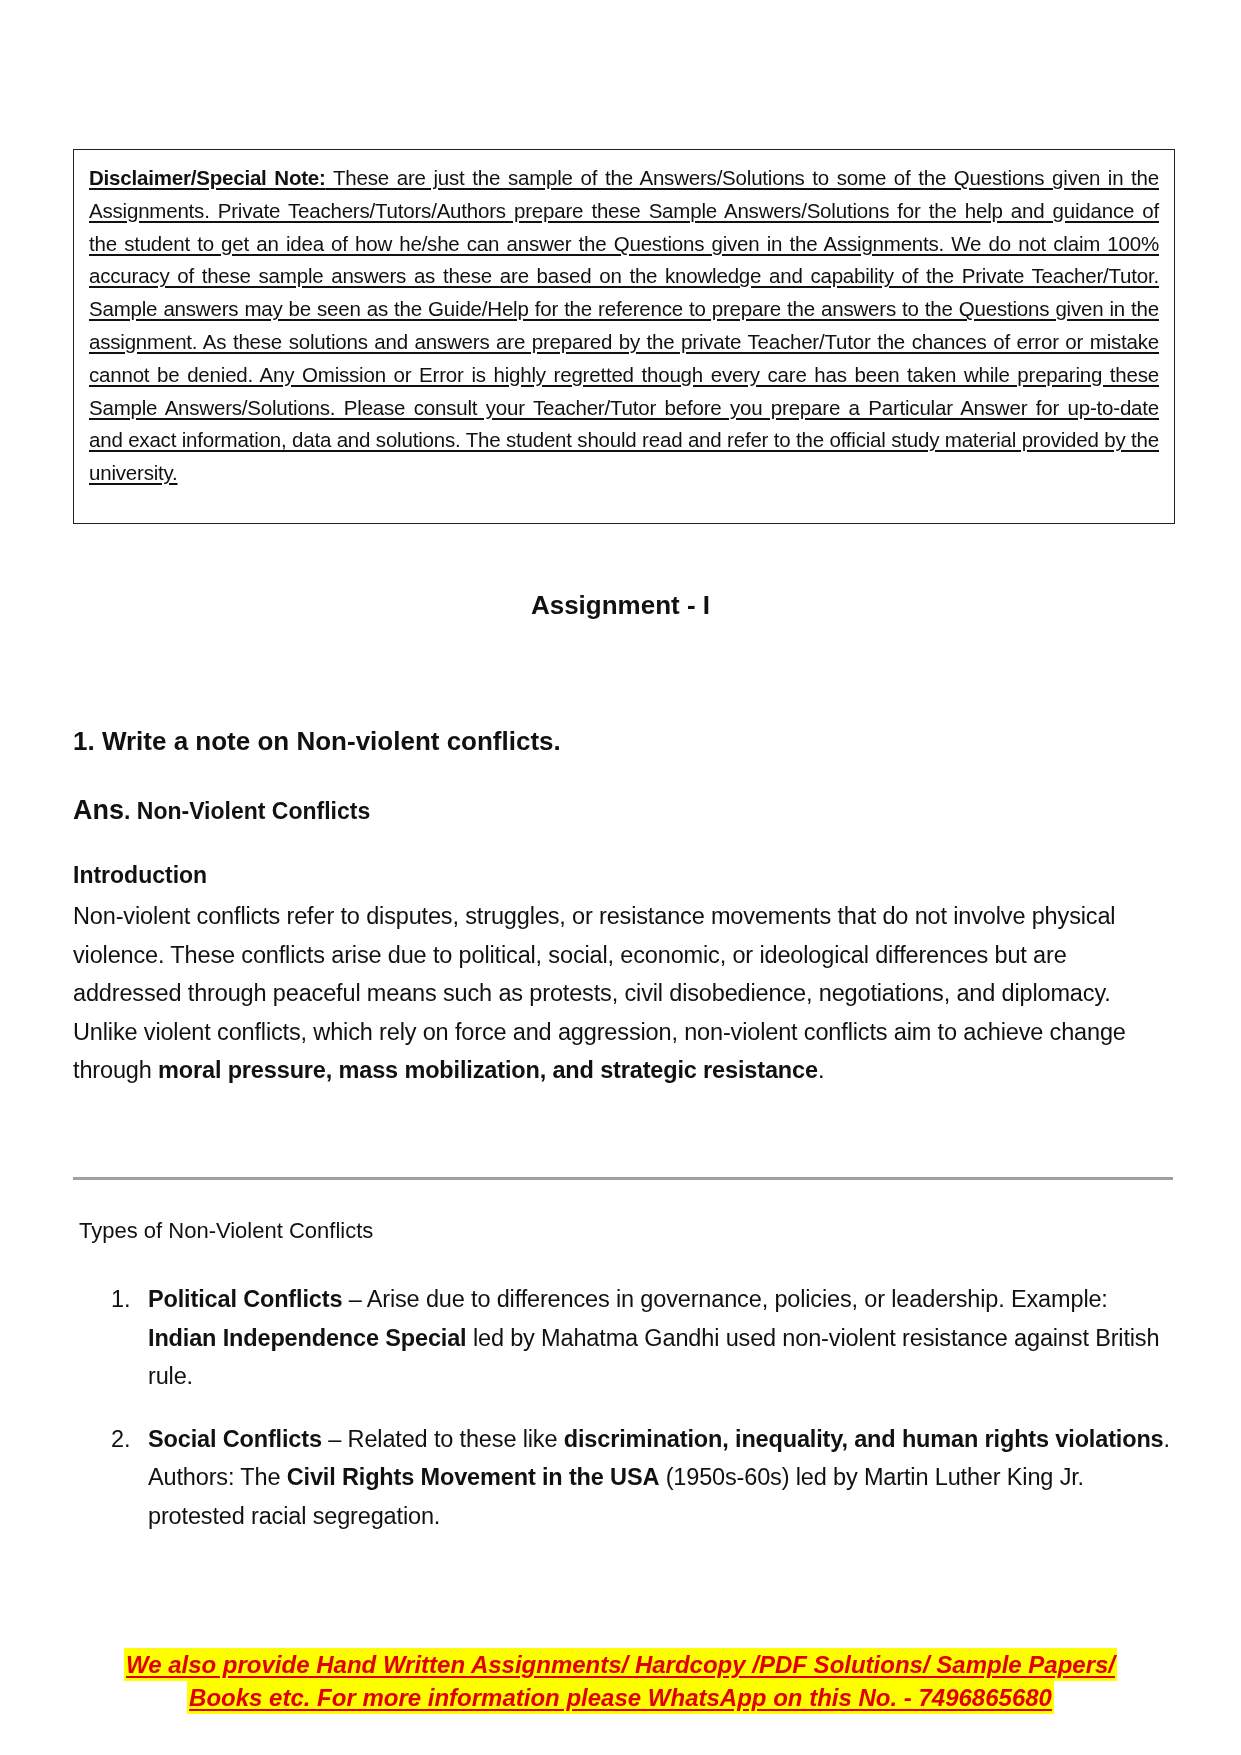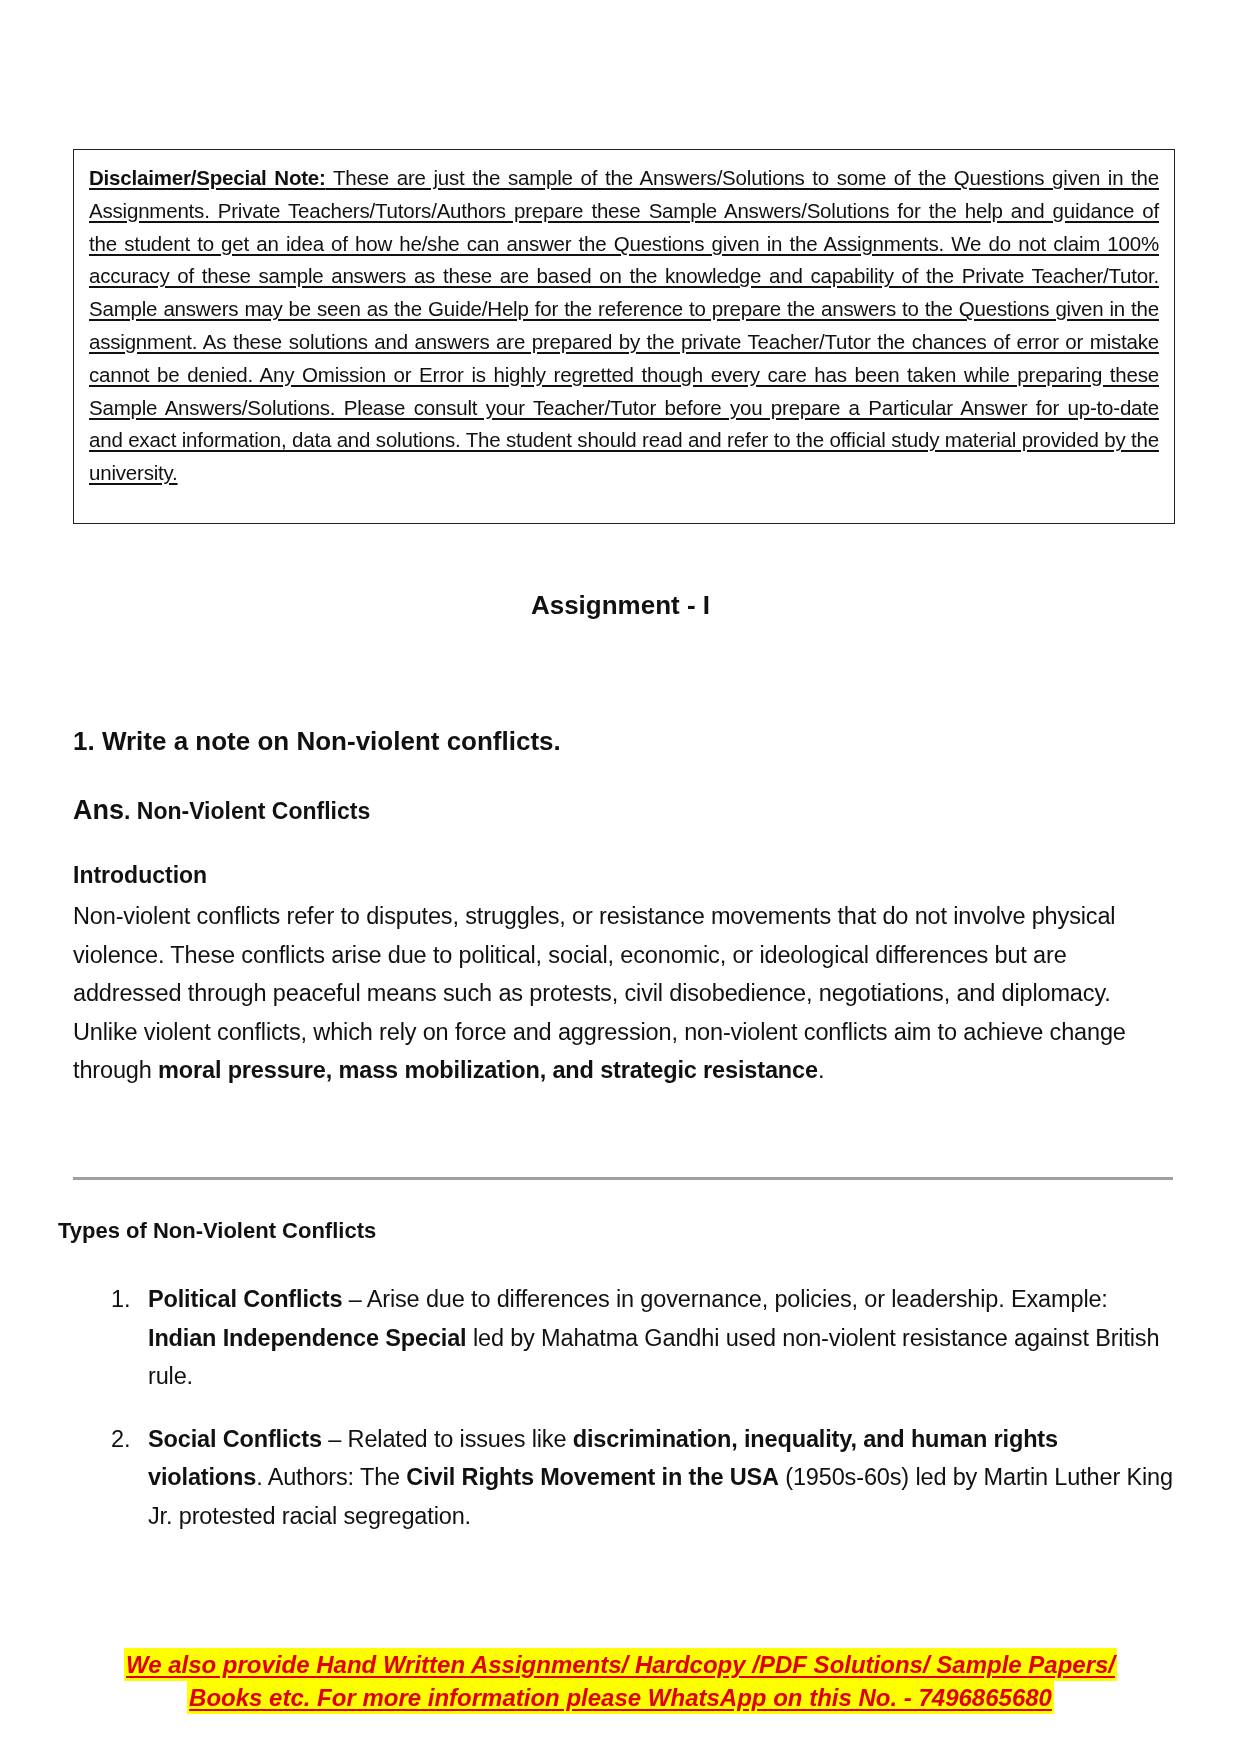--- a/index.html
+++ b/index.html
@@ -10,21 +10,21 @@
     .disclaimer-text b { font-weight: bold; }
     .assignment-title { position: absolute; left: 0; width: 1241px; top: 590px; text-align: center; font-weight: bold; font-size: 26px; }
     .instruction { position: absolute; left: 73px; top: 658px; font-weight: bold; font-size: 26px; }
     .question { position: absolute; left: 73px; top: 726px; font-weight: bold; font-size: 26px; }
     .answer-head { position: absolute; left: 73px; top: 795px; font-weight: bold; }
     .answer-head .ans { font-size: 27px; }
     .answer-head .rest { font-size: 23px; }
     .intro-heading { position: absolute; left: 73px; top: 862px; font-weight: bold; font-size: 23px; }
     .intro-text { position: absolute; left: 73px; top: 897px; width: 1100px; font-size: 23.5px; line-height: 38.5px; margin: 0; letter-spacing: -0.15px; }
     .hr { position: absolute; left: 73px; top: 1177px; width: 1100px; height: 3px; background: #a0a0a0; border: none; }
-    .types-heading { position: absolute; left: 58px; top: 1218px; font-weight: bold; font-size: 22px; }
+    .types-heading { position: absolute; left: 79px; top: 1218px; font-weight: normal; font-size: 22px; }
     .types-list { position: absolute; left: 73px; top: 1280px; width: 1100px; margin: 0; padding: 0; list-style: none; }
     .types-item { position: relative; padding-left: 75px; font-size: 23.5px; line-height: 38.5px; margin-bottom: 24px; letter-spacing: -0.15px; }
     .types-item .num { position: absolute; left: 38px; top: 0; }
     .footer { position: absolute; left: 0; width: 1241px; top: 1648px; text-align: center; }
     .footer-line { display: inline-block; background: #ffff00; color: #e00000; font-weight: bold; font-style: italic; font-size: 24px; line-height: 33px; text-decoration: underline; text-underline-offset: 3px; padding: 0 2px; }
   </style>
 </head>
 <body>
 
 <div class="page">
@@ -48,21 +48,21 @@
 
   <div class="hr"></div>
 
   <div class="types-heading">Types of Non-Violent Conflicts</div>
 
   <ol class="types-list">
     <li class="types-item">
       <span class="num">1.</span><b>Political Conflicts</b><span> – Arise due to differences in governance, policies, or leadership. Example: </span><b>Indian Independence Special</b><span> led by Mahatma Gandhi used non-violent resistance against British rule.</span>
     </li>
     <li class="types-item">
-      <span class="num">2.</span><b>Social Conflicts</b><span> – Related to issues like </span><b>discrimination, inequality, and human rights violations</b><span>. Authors: The </span><b>Civil Rights Movement in the USA</b><span> (1950s-60s) led by Martin Luther King Jr. protested racial segregation.</span>
+      <span class="num">2.</span><b>Social Conflicts</b><span> – Related to these like </span><b>discrimination, inequality, and human rights violations</b><span>. Authors: The </span><b>Civil Rights Movement in the USA</b><span> (1950s-60s) led by Martin Luther King Jr. protested racial segregation.</span>
     </li>
   </ol>
 
   <div class="footer">
     <span class="footer-line">We also provide Hand Written Assignments/ Hardcopy /PDF Solutions/ Sample Papers/</span><br>
     <span class="footer-line">Books etc. For more information please WhatsApp on this No. - 7496865680</span>
   </div>
 
 </div>
 

